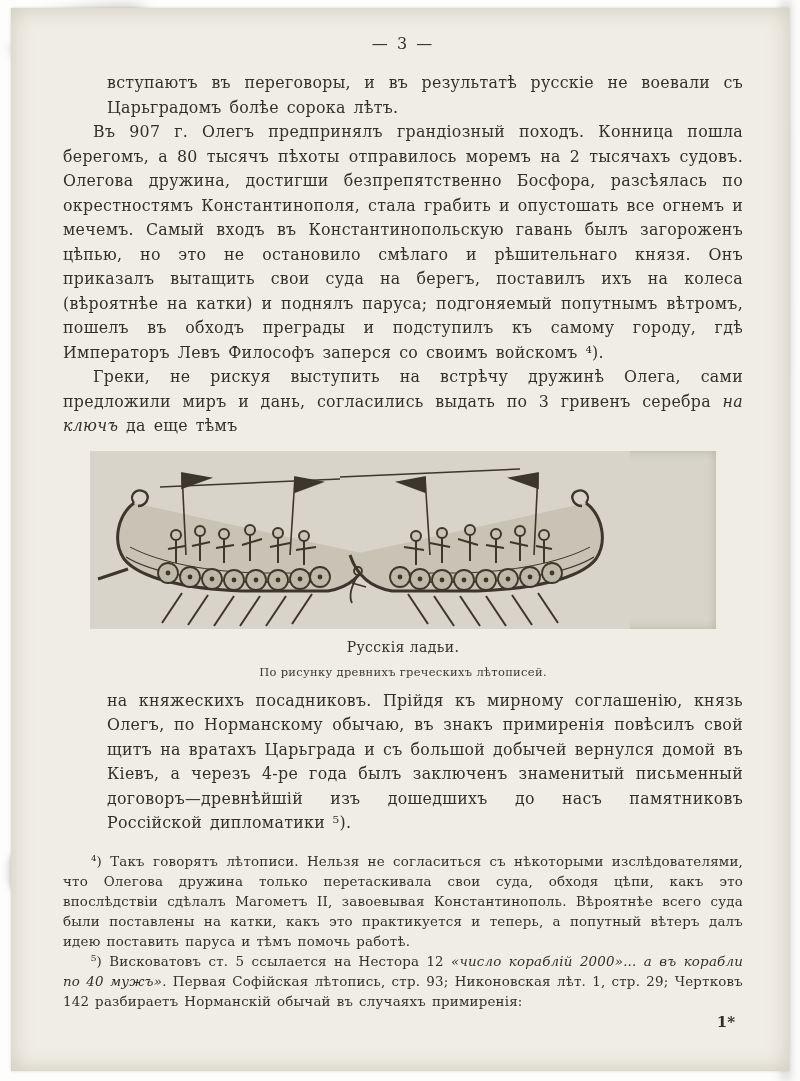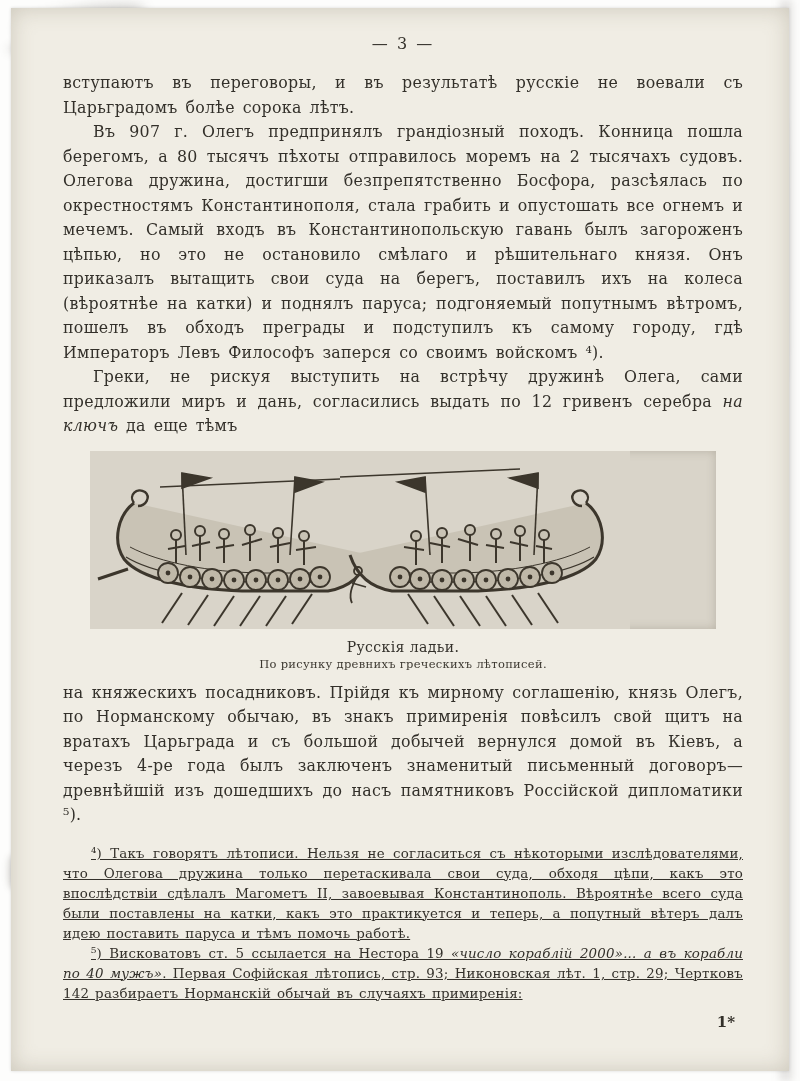--- a/index.html
+++ b/index.html
@@ -41,40 +41,40 @@
     margin-bottom:18px;
   }
   .para {
     font-size:15.8px;
     line-height:24.5px;
     text-align:justify;
     text-indent:30px;
     letter-spacing:.3px;
     word-spacing:2.5px;
   }
-  .noindent { text-indent:0; }
+  .noindent { text-indent:0;margin-left:44px; }
 
   .figure { margin:12px auto 10px; width:626px; text-align:center; }
   .fig-panel {
     background:#d9d4c9;
     box-shadow: inset 0 0 10px rgba(90,82,65,.25);
   }
   .fig-panel svg { display:block; }
   .fig-caption { font-size:14px; margin-top:10px; letter-spacing:.4px; }
-  .fig-subcaption { font-size:11.5px; margin-top:2px; color:#3c3830; letter-spacing:.3px; }
+  .fig-subcaption { font-size:11.5px; margin-top:10px; color:#3c3830; letter-spacing:.3px; }
 
   .footnotes {
     margin-top:16px;
     font-size:13.4px;
     line-height:20px;
     text-align:justify;
     letter-spacing:.2px;
     word-spacing:1.5px;
   }
-  .footnote { text-indent:28px;text-decoration:underline; }
+  .footnote { text-indent:28px; }
   i { font-style:italic; }
 
   .sig {
     position:absolute;
     right:54px; bottom:40px;
     font-size:15px;
     font-weight:bold;
     color:#33302a;
   }
 </style>
@@ -90,21 +90,21 @@
 
   <div class="page">
     <div class="content">
 
       <div class="pagenum">— 3 —</div>
 
       <p class="para noindent">вступаютъ въ переговоры, и въ результатѣ русскіе не воевали съ Царьградомъ болѣе сорока лѣтъ.</p>
 
       <p class="para">Въ 907 г. Олегъ предпринялъ грандіозный походъ. Конница пошла берегомъ, а 80 тысячъ пѣхоты отправилось моремъ на 2 тысячахъ судовъ. Олегова дружина, достигши безпрепятственно Босфора, разсѣялась по окрестностямъ Константинополя, стала грабить и опустошать все огнемъ и мечемъ. Самый входъ въ Константинопольскую гавань былъ загороженъ цѣпью, но это не остановило смѣлаго и рѣшительнаго князя. Онъ приказалъ вытащить свои суда на берегъ, поставилъ ихъ на колеса (вѣроятнѣе на катки) и поднялъ паруса; подгоняемый попутнымъ вѣтромъ, пошелъ въ обходъ преграды и подступилъ къ самому городу, гдѣ Императоръ Левъ Философъ заперся со своимъ войскомъ ⁴).</p>
 
-      <p class="para"><span>Греки, не рискуя выступить на встрѣчу дружинѣ Олега, сами предложили миръ и дань, согласились выдать по 12 гривенъ серебра </span><i>на ключъ</i><span> да еще тѣмъ</span></p>
+      <p class="para"><span>Греки, не рискуя выступить на встрѣчу дружинѣ Олега, сами предложили миръ и дань, согласились выдать по 3 гривенъ серебра </span><i>на ключъ</i><span> да еще тѣмъ</span></p>
 
       <figure class="figure">
         <div class="fig-panel">
           <svg viewBox="0 0 540 178" width="540" height="178" preserveAspectRatio="xMidYMid meet">
             <rect x="0" y="0" width="540" height="178" fill="#d9d4c9"></rect>
 
             <g stroke="#3c362c" stroke-width="1.6">
               <line x1="250" y1="26" x2="430" y2="18"></line>
               <line x1="70" y1="36" x2="250" y2="28"></line>
             </g>
@@ -249,19 +249,19 @@
         </div>
         <figcaption class="fig-caption">Русскія ладьи.</figcaption>
         <div class="fig-subcaption">По рисунку древнихъ греческихъ лѣтописей.</div>
       </figure>
 
       <p class="para noindent">на княжескихъ посадниковъ. Прійдя къ мирному соглашенію, князь Олегъ, по Норманскому обычаю, въ знакъ примиренія повѣсилъ свой щитъ на вратахъ Царьграда и съ большой добычей вернулся домой въ Кіевъ, а черезъ 4-ре года былъ заключенъ знаменитый письменный договоръ—древнѣйшій изъ дошедшихъ до насъ памятниковъ Россійской дипломатики ⁵).</p>
 
 
       <div class="footnotes">
         <p class="footnote">⁴) Такъ говорятъ лѣтописи. Нельзя не согласиться съ нѣкоторыми изслѣдователями, что Олегова дружина только перетаскивала свои суда, обходя цѣпи, какъ это впослѣдствіи сдѣлалъ Магометъ II, завоевывая Константинополь. Вѣроятнѣе всего суда были поставлены на катки, какъ это практикуется и теперь, а попутный вѣтеръ далъ идею поставить паруса и тѣмъ помочь работѣ.</p>
-        <p class="footnote"><span>⁵) Висковатовъ ст. 5 ссылается на Нестора 19 </span><i>«число кораблій 2000»... а въ корабли по 40 мужъ»</i><span>. Первая Софійская лѣтопись, стр. 93; Никоновская лѣт. 1, стр. 29; Чертковъ 142 разбираетъ Норманскій обычай въ случаяхъ примиренія: </span></p>
+        <p class="footnote"><span>⁵) Висковатовъ ст. 5 ссылается на Нестора 12 </span><i>«число кораблій 2000»... а въ корабли по 40 мужъ»</i><span>. Первая Софійская лѣтопись, стр. 93; Никоновская лѣт. 1, стр. 29; Чертковъ 142 разбираетъ Норманскій обычай въ случаяхъ примиренія: </span></p>
       </div>
 
     </div>
     <div class="sig">1*</div>
   </div>
 </div>
 
 </body></html>

